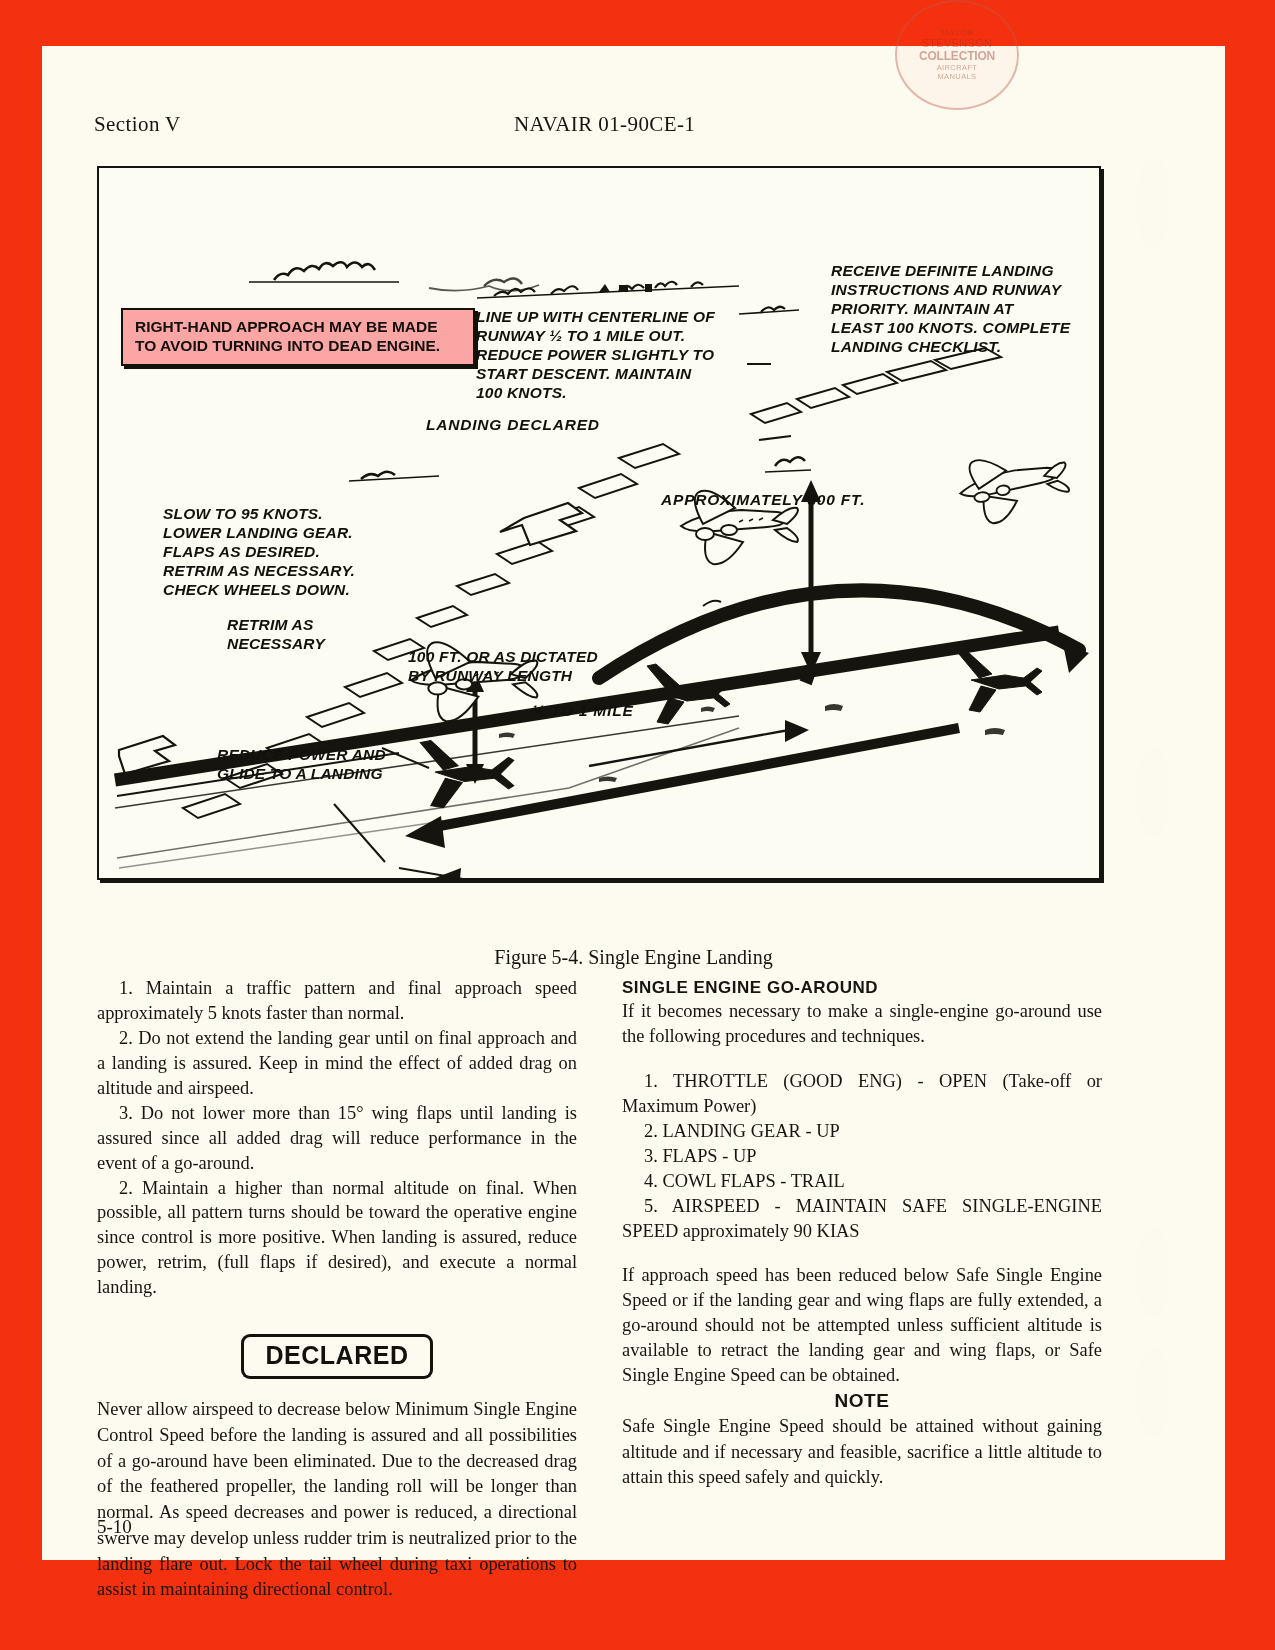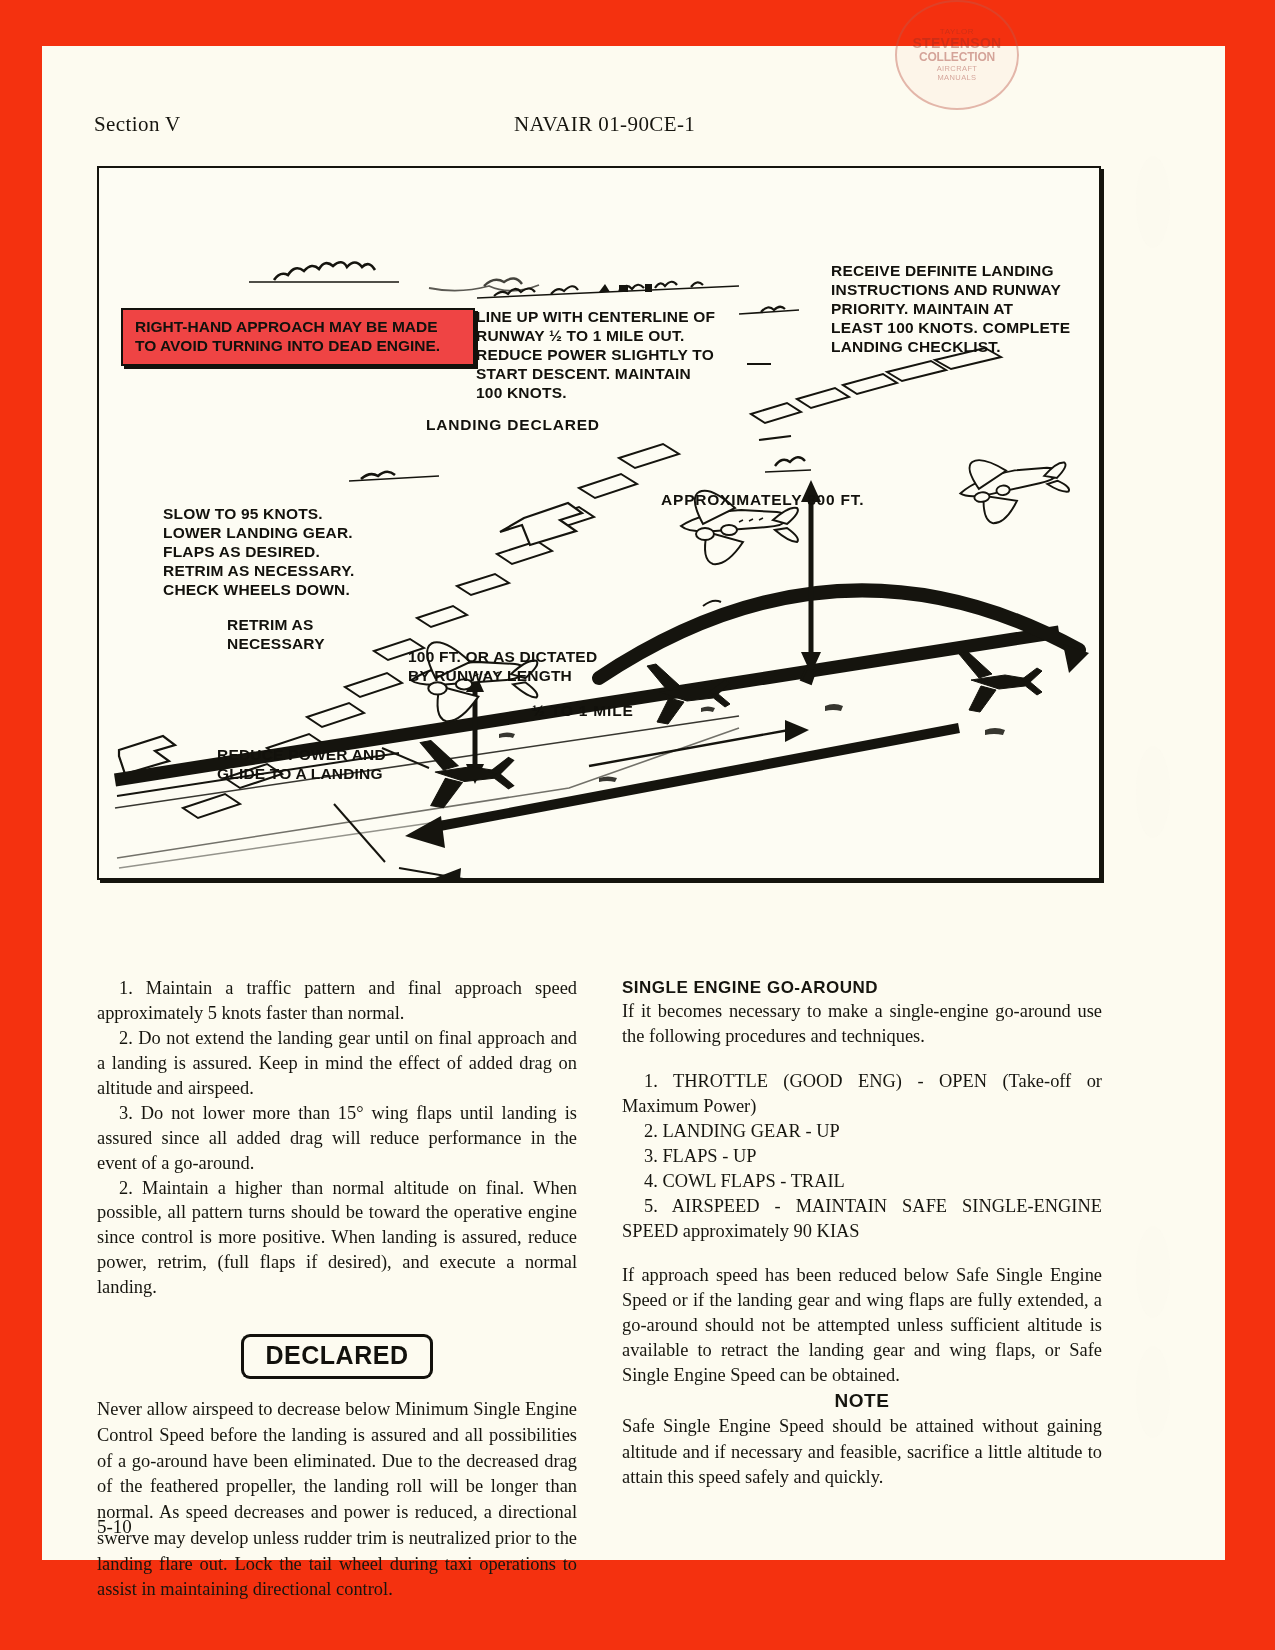--- a/index.html
+++ b/index.html
@@ -63,21 +63,21 @@
     display: flex; flex-direction: column;
     align-items: center; justify-content: center;
     color: #9c2b20;
     text-align: center;
     font-family: "Liberation Sans", sans-serif;
     line-height: 1.08;
     border: 2px solid #c0584a;
     background: rgba(244,49,15,.07);
   }
   .stamp .s1 { font-size: 8px; letter-spacing: .6px; }
-  .stamp .s2 { font-size: 14px; font-weight: bold; letter-spacing: .3px; }
+  .stamp .s2 { font-size: 11px; font-weight: normal; letter-spacing: .3px; }
   .stamp .s3 { font-size: 12px; font-weight: bold; letter-spacing: -.2px; }
   .stamp .s4 { font-size: 7.5px; letter-spacing: .4px; margin-top: 1px; }
 
   
   .figbox {
     position: absolute;
     left: 55px; top: 120px;
     width: 1000px; height: 710px;
     border: 2px solid #15140e;
     background: #fdfcf3;
@@ -87,28 +87,29 @@
 
   .callout {
     position: absolute;
     font-family: "Liberation Sans", sans-serif;
     font-weight: bold;
     font-size: 15.5px;
     line-height: 1.22;
     color: #12110c;
     letter-spacing: .2px;
     white-space: pre-line;
+    font-style: italic;
   }
   .callout.sp  { letter-spacing: .8px; }
   .boxed {
     position: absolute;
     border: 2.5px solid #12110c;
     padding: 7px 10px 8px 12px;
     box-shadow: 3px 3px 0 #12110c;
-    background: #ef4444;
+    background: #fca5a5;
     font-family: "Liberation Sans", sans-serif;
     font-weight: bold;
     font-size: 15.5px;
     line-height: 1.25;
     white-space: pre-line;
     color: #12110c;
   }
 
   
   .figcap {
@@ -439,20 +440,21 @@
         <div class="callout sp" style="left: 562px; top: 323px;">APPROXIMATELY  800 FT.</div>
 
         <div class="callout sp" style="left: 433px; top: 534px;">½  TO  1  MILE</div>
 
         <div class="callout" style="left: 118px; top: 578px;">REDUCE  POWER  AND
 GLIDE  TO  A  LANDING</div>
 
       </div>
     </div>
 
+    <div class="figcap">Figure 5-4. Single Engine Landing</div>
 
     <div class="col col-left">
       <p class="indent">1. Maintain a traffic pattern and final approach speed approximately 5 knots faster than normal.</p>
       <p class="indent">2. Do not extend the landing gear until on final approach and a landing is assured. Keep in mind the effect of added drag on altitude and airspeed.</p>
       <p class="indent">3. Do not lower more than 15° wing flaps until landing is assured since all added drag will reduce performance in the event of a go-around.</p>
       <p class="indent">2. Maintain a higher than normal altitude on final. When possible, all pattern turns should be toward the operative engine since control is more positive. When landing is assured, reduce power, retrim, (full flaps if desired), and execute a normal landing.</p>
 
       <div class="caution-wrap">
         <span class="caution">DECLARED</span>
       </div>

